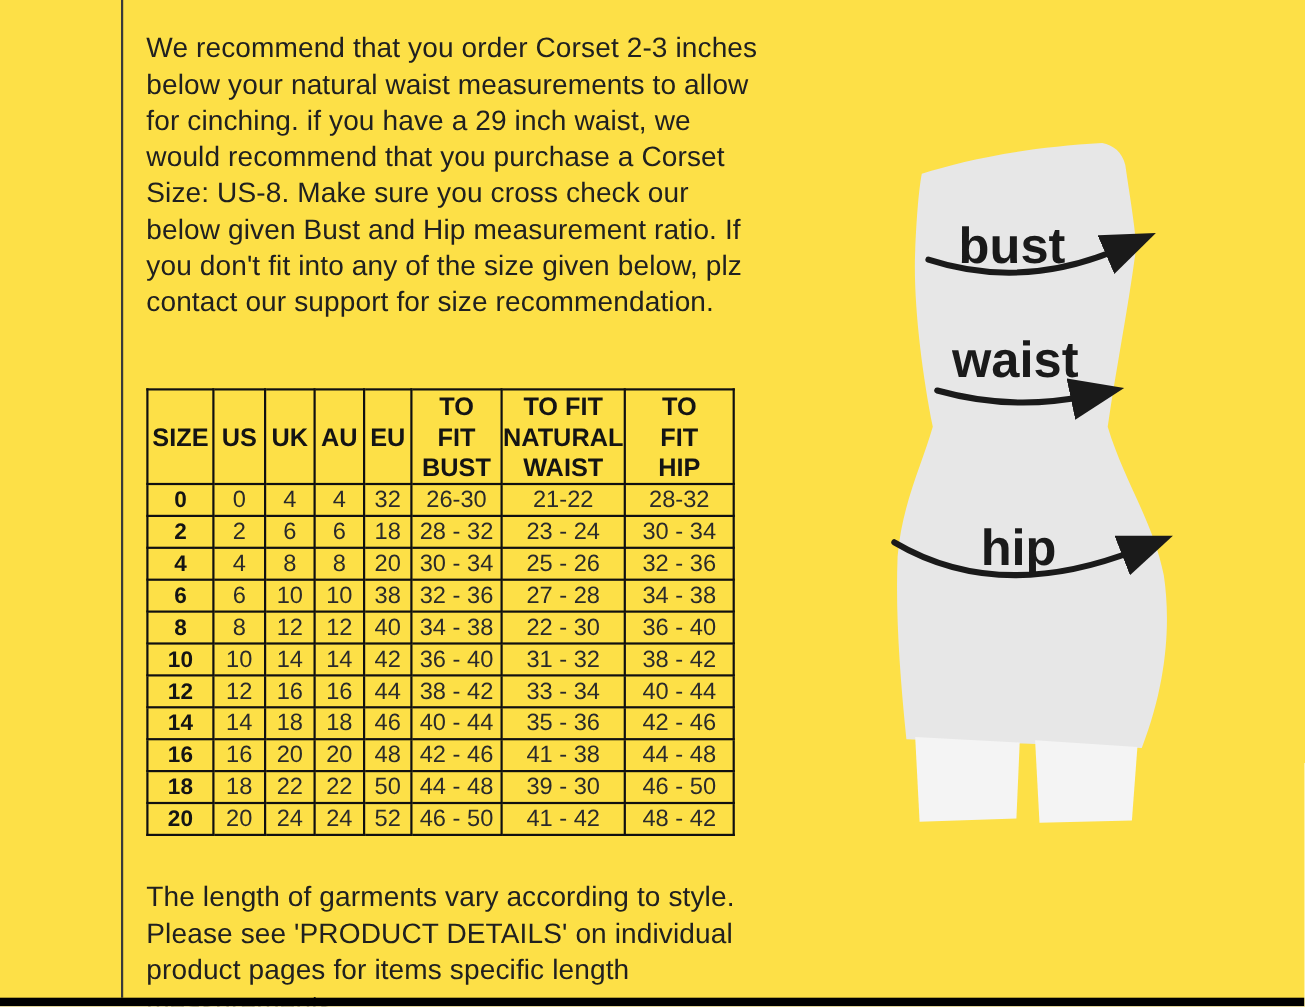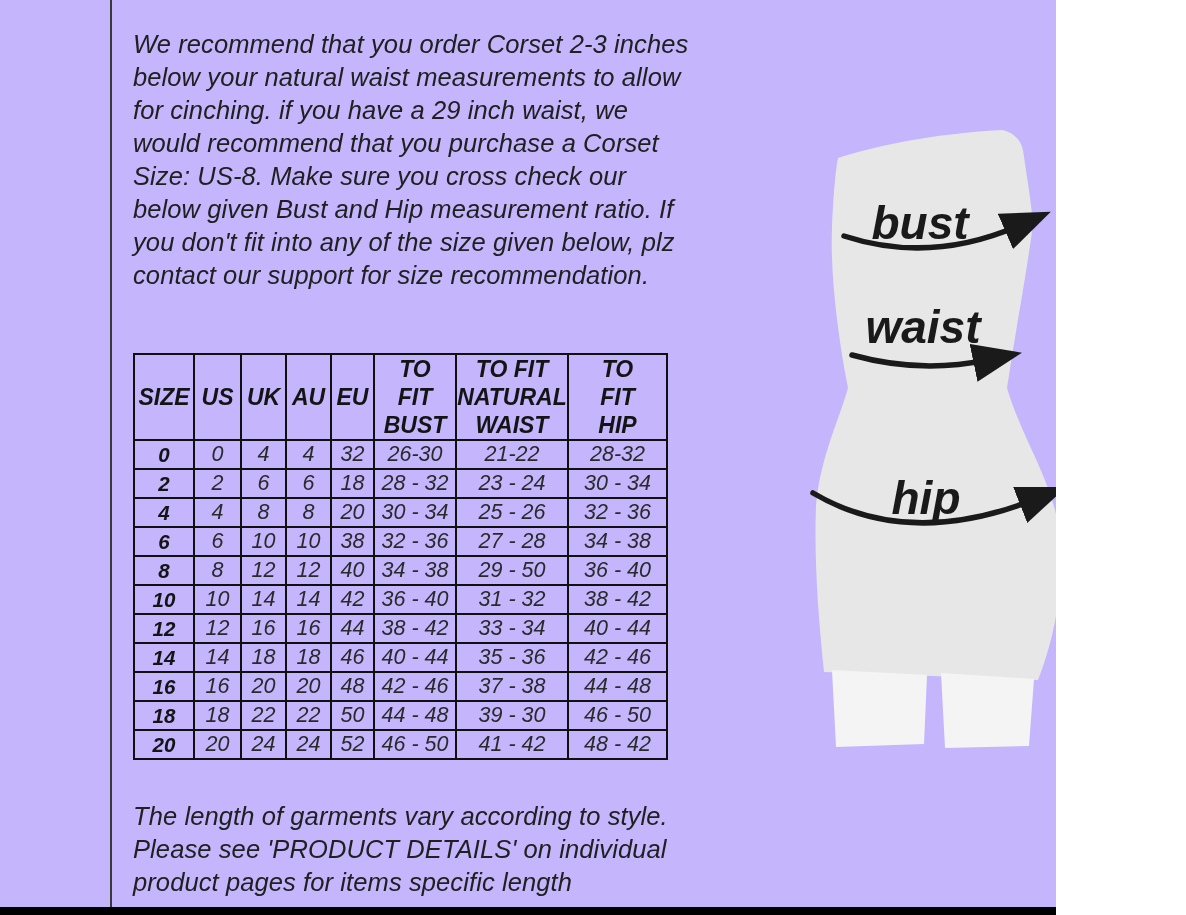--- a/index.html
+++ b/index.html
@@ -1,24 +1,23 @@
 <!DOCTYPE html>
 <html><head>
 <meta charset="utf-8">
 <style>
   html, body { margin: 0; padding: 0; background: #ffffff; }
   .canvas {
     position: relative;
-    width: 1056px;
+    width: 1186px;
     height: 915px;
     overflow: hidden;
-    background: #c4b5fd;
+    background: #fde047;
     font-family: "Liberation Sans", sans-serif;
     color: #1e1e1e;
-    font-style: italic;
   }
   .vline {
     position: absolute;
     left: 110px; top: 0;
     width: 2px; height: 907px;
     background: #3a3a3a;
   }
   .intro {
     position: absolute;
     left: 133px; top: 2px;
@@ -164,21 +163,21 @@
           <td>27 - 28</td>
           <td>34 - 38</td>
         </tr>
         <tr>
           <td class="size-col">8</td>
           <td>8</td>
           <td>12</td>
           <td>12</td>
           <td>40</td>
           <td>34 - 38</td>
-          <td>29 - 50</td>
+          <td>22 - 30</td>
           <td>36 - 40</td>
         </tr>
         <tr>
           <td class="size-col">10</td>
           <td>10</td>
           <td>14</td>
           <td>14</td>
           <td>42</td>
           <td>36 - 40</td>
           <td>31 - 32</td>
@@ -204,21 +203,21 @@
           <td>35 - 36</td>
           <td>42 - 46</td>
         </tr>
         <tr>
           <td class="size-col">16</td>
           <td>16</td>
           <td>20</td>
           <td>20</td>
           <td>48</td>
           <td>42 - 46</td>
-          <td>37 - 38</td>
+          <td>41 - 38</td>
           <td>44 - 48</td>
         </tr>
         <tr>
           <td class="size-col">18</td>
           <td>18</td>
           <td>22</td>
           <td>22</td>
           <td>50</td>
           <td>44 - 48</td>
           <td>39 - 30</td>

